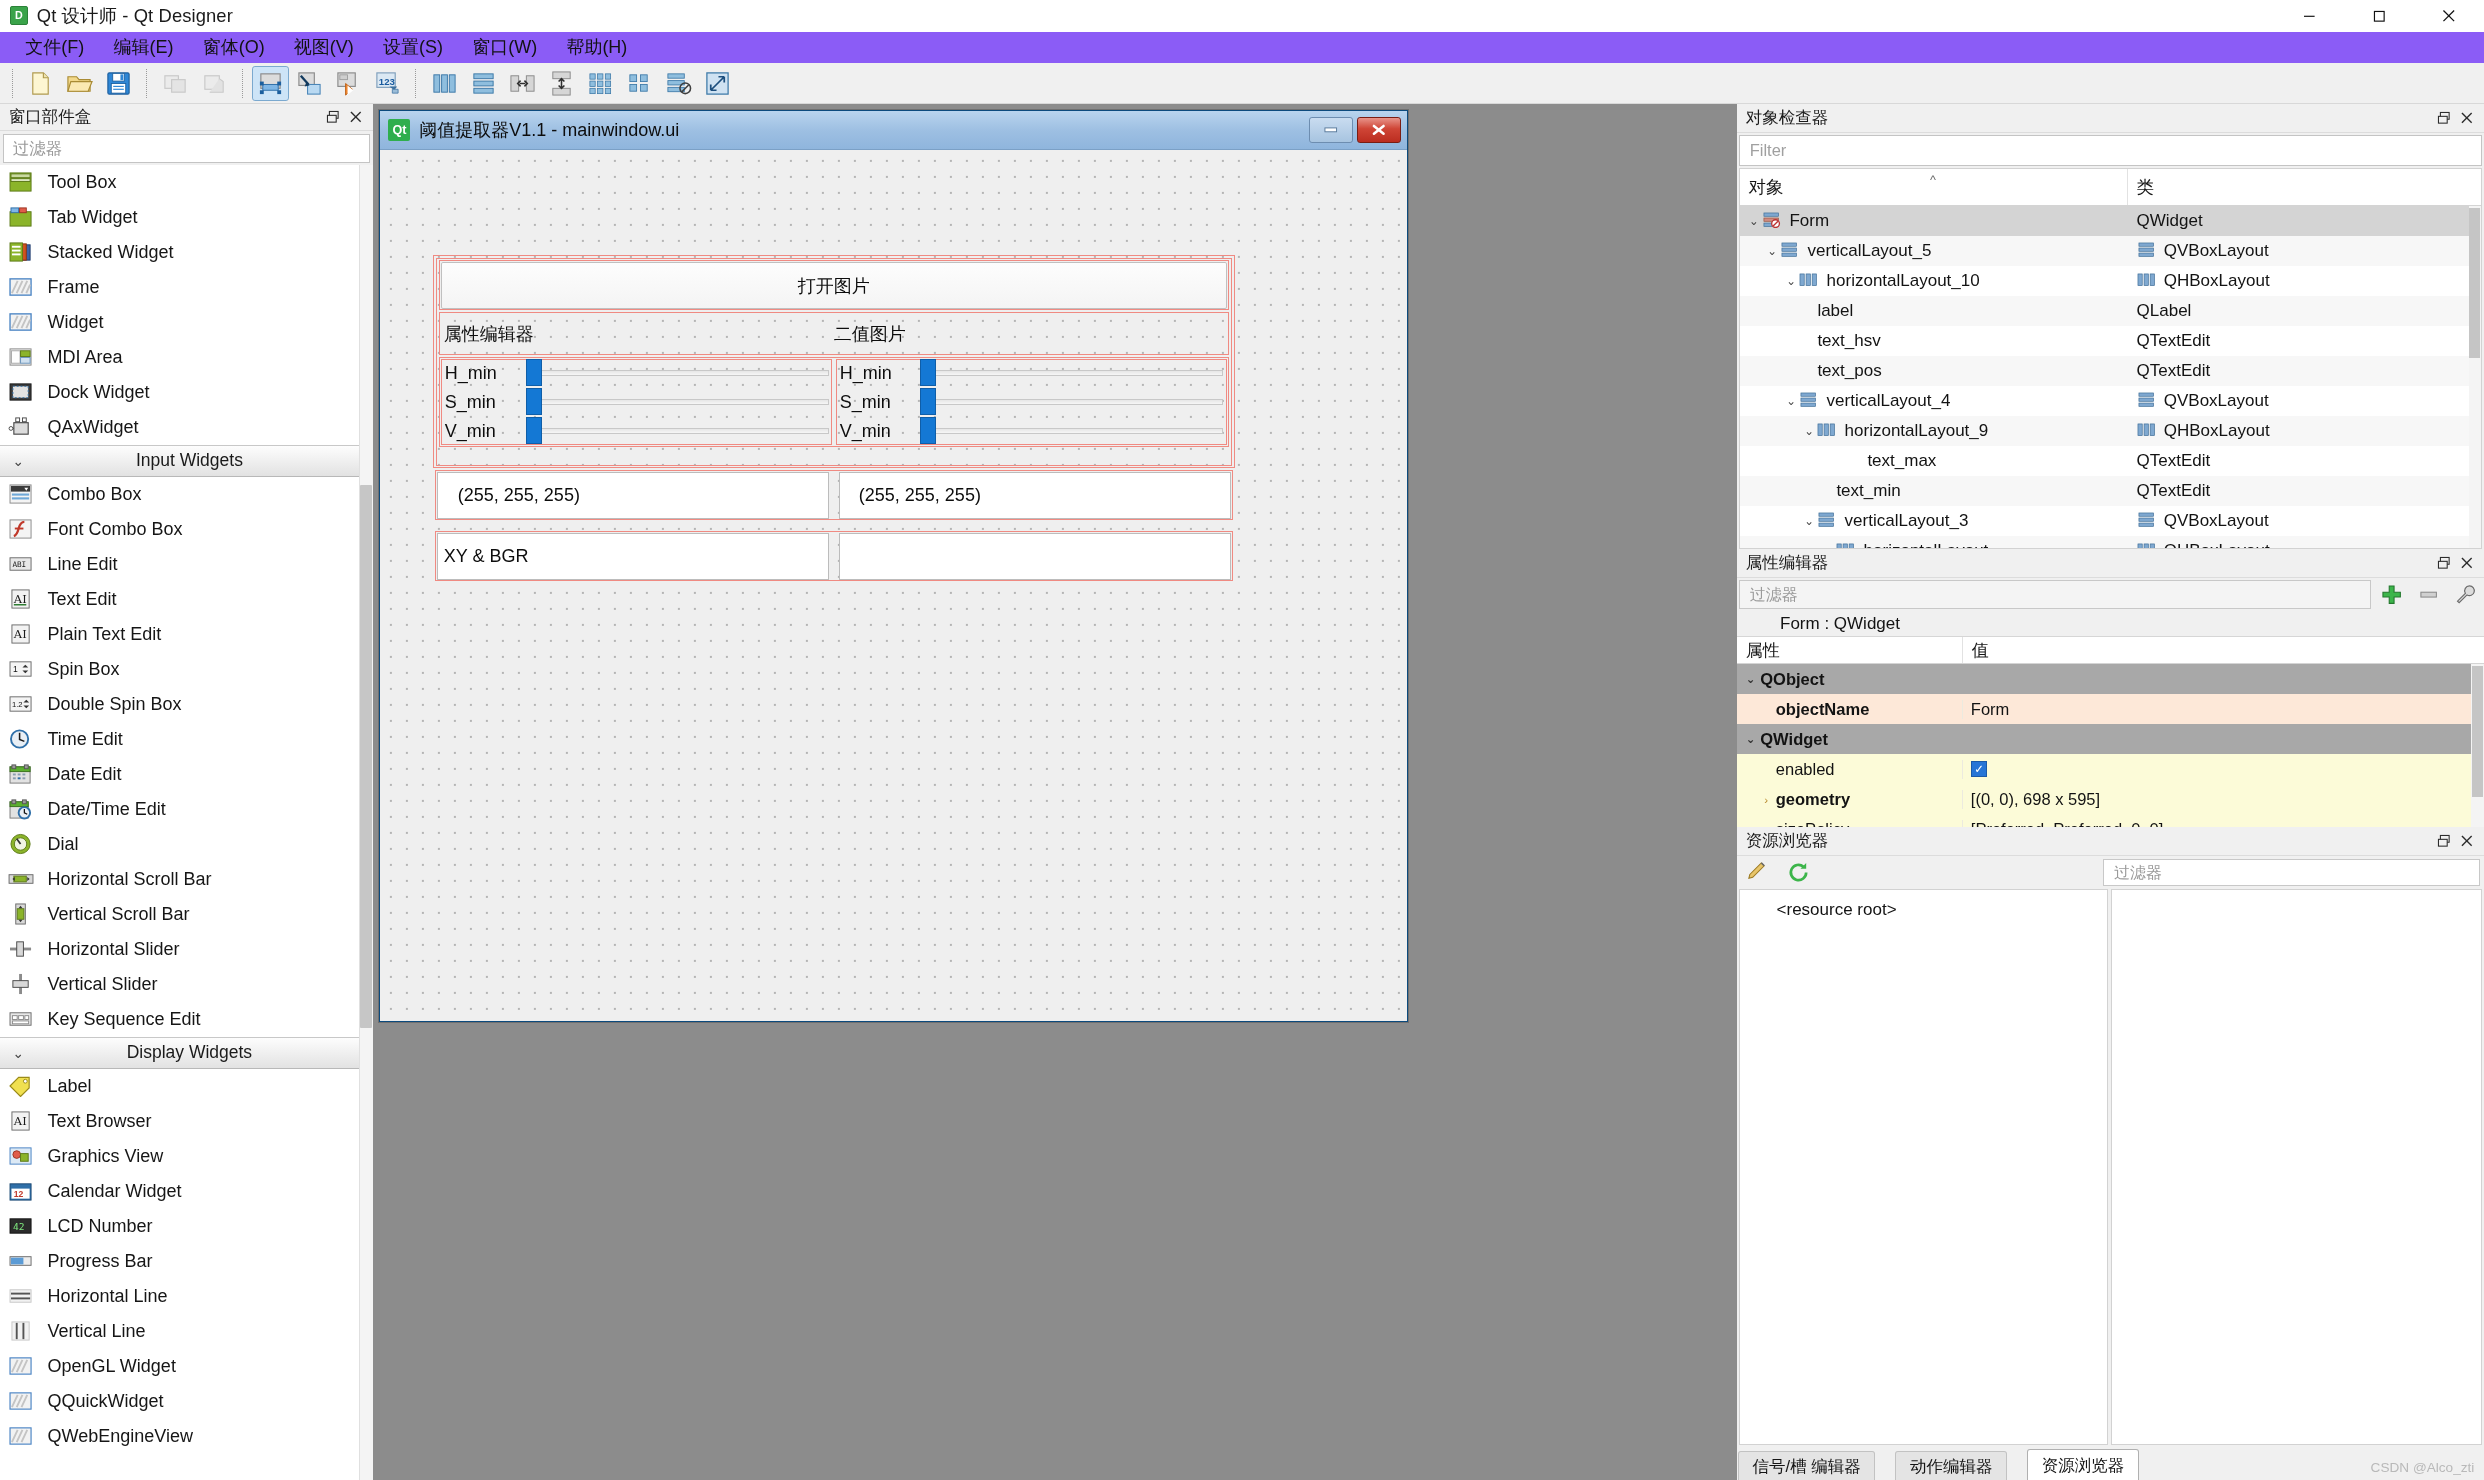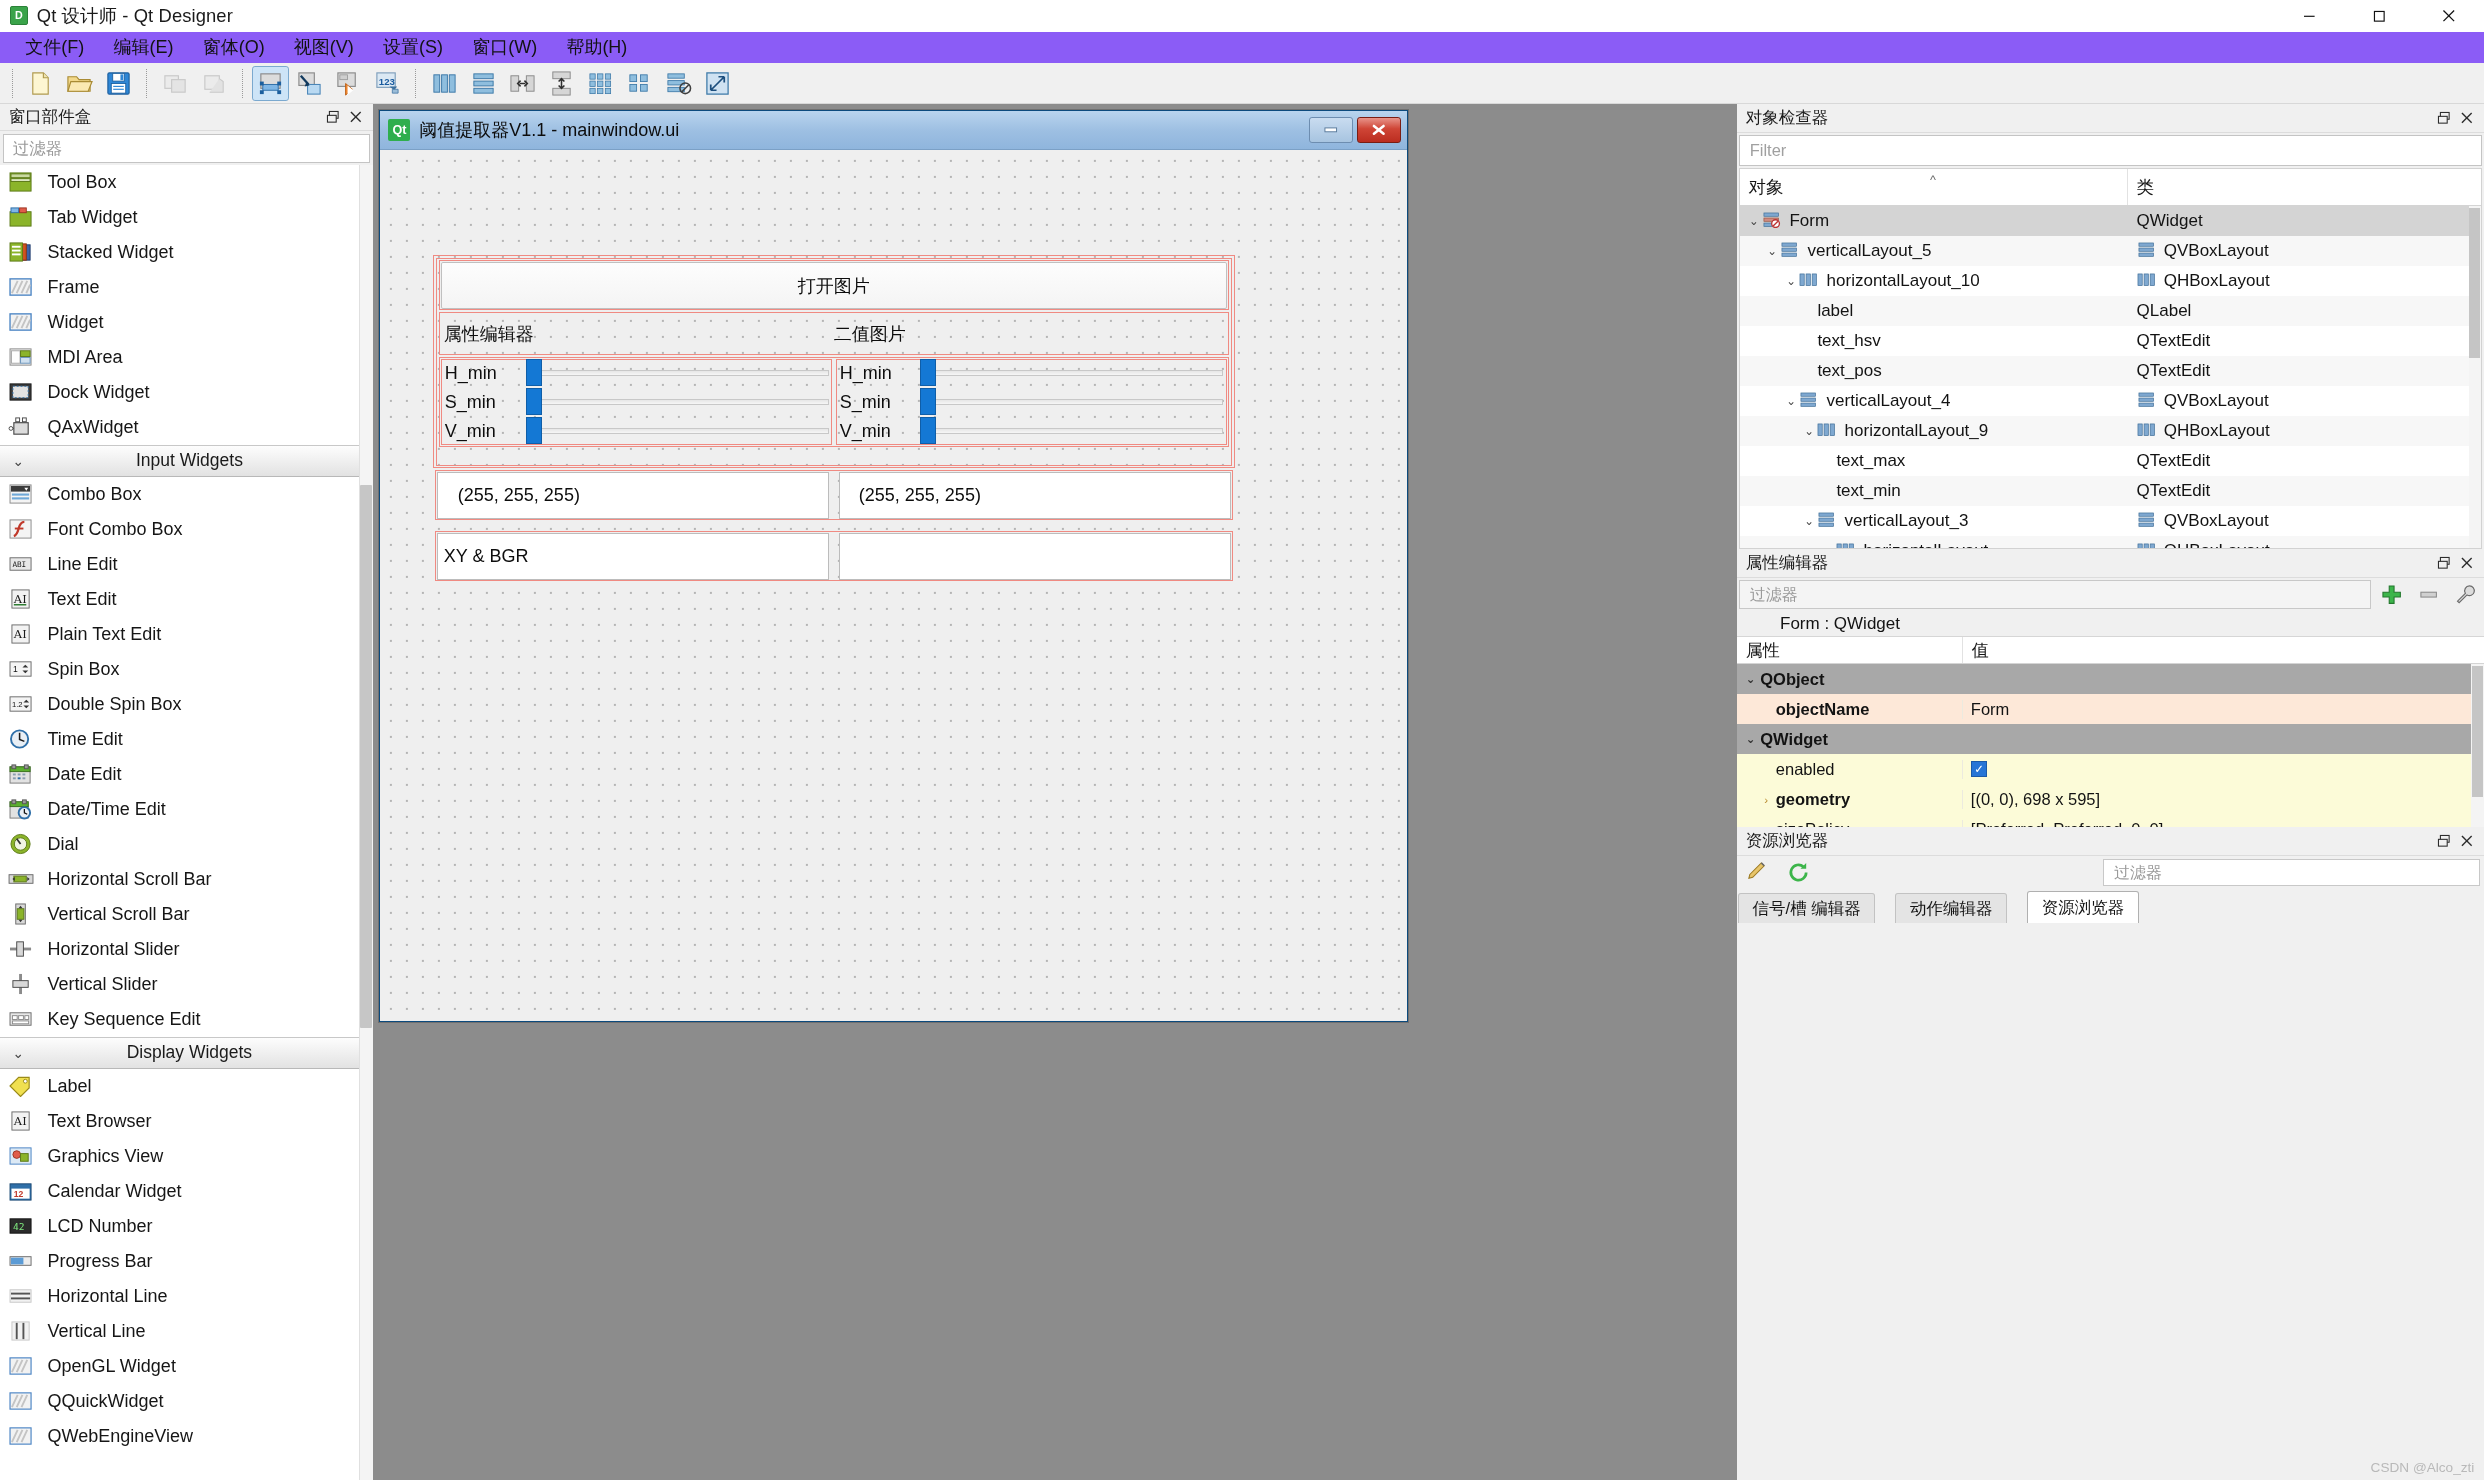--- a/index.html
+++ b/index.html
@@ -1014,21 +1014,21 @@
               <div class="oi-c2" style="padding-left: 8.7px;">
                 <span class="oi-ic"><svg width="18.4" height="15.5" viewBox="0 0 19 16">
                     <rect x="1" y="2" width="4.4" height="12" fill="#7fa8d0" stroke="#3d6c96" stroke-width="0.7"></rect>
                     <rect x="7.3" y="2" width="4.4" height="12" fill="#7fa8d0" stroke="#3d6c96" stroke-width="0.7"></rect>
                     <rect x="13.6" y="2" width="4.4" height="12" fill="#7fa8d0" stroke="#3d6c96" stroke-width="0.7"></rect>
                   </svg></span>
                 <span>QHBoxLayout</span>
               </div>
             </div>
             <div class="oi-row">
-              <div class="oi-c1" style="padding-left: 80px;">
+              <div class="oi-c1" style="padding-left: 111px;">
                 <span class="oi-chev"></span>
                 <span>text_max</span>
               </div>
               <div class="oi-c2" style="padding-left: 8.7px;">
                 <span>QTextEdit</span>
               </div>
             </div>
             <div class="oi-row alt">
               <div class="oi-c1" style="padding-left: 80px;">
                 <span class="oi-chev"></span>
@@ -1213,20 +1213,26 @@
         <div class="rb-tbtn">
           <svg width="23" height="23" viewBox="0 0 24 24">
             <path d="M20 12a8 8 0 11-2.8-6.1" fill="none" stroke="#3cb54a" stroke-width="2.8"></path>
             <path d="M20 2v6h-6z" fill="#3cb54a"></path>
           </svg>
         </div>
         <div class="rb-filter">
           <input type="text" placeholder="过滤器" style="">
         </div>
       </div>
+      <div class="rb-body">
+        <div class="rb-tree">
+          <div class="rb-tree-row">&lt;resource root&gt;</div>
+        </div>
+        <div class="rb-preview"></div>
+      </div>
       <div class="rb-tabs">
         <div class="rb-tab">信号/槽 编辑器</div>
         <div class="rb-tab">动作编辑器</div>
         <div class="rb-tab active">资源浏览器</div>
       </div>
     </div>
   </div>
 
   <div class="watermark">CSDN @Alco_zti</div>
 </div>

